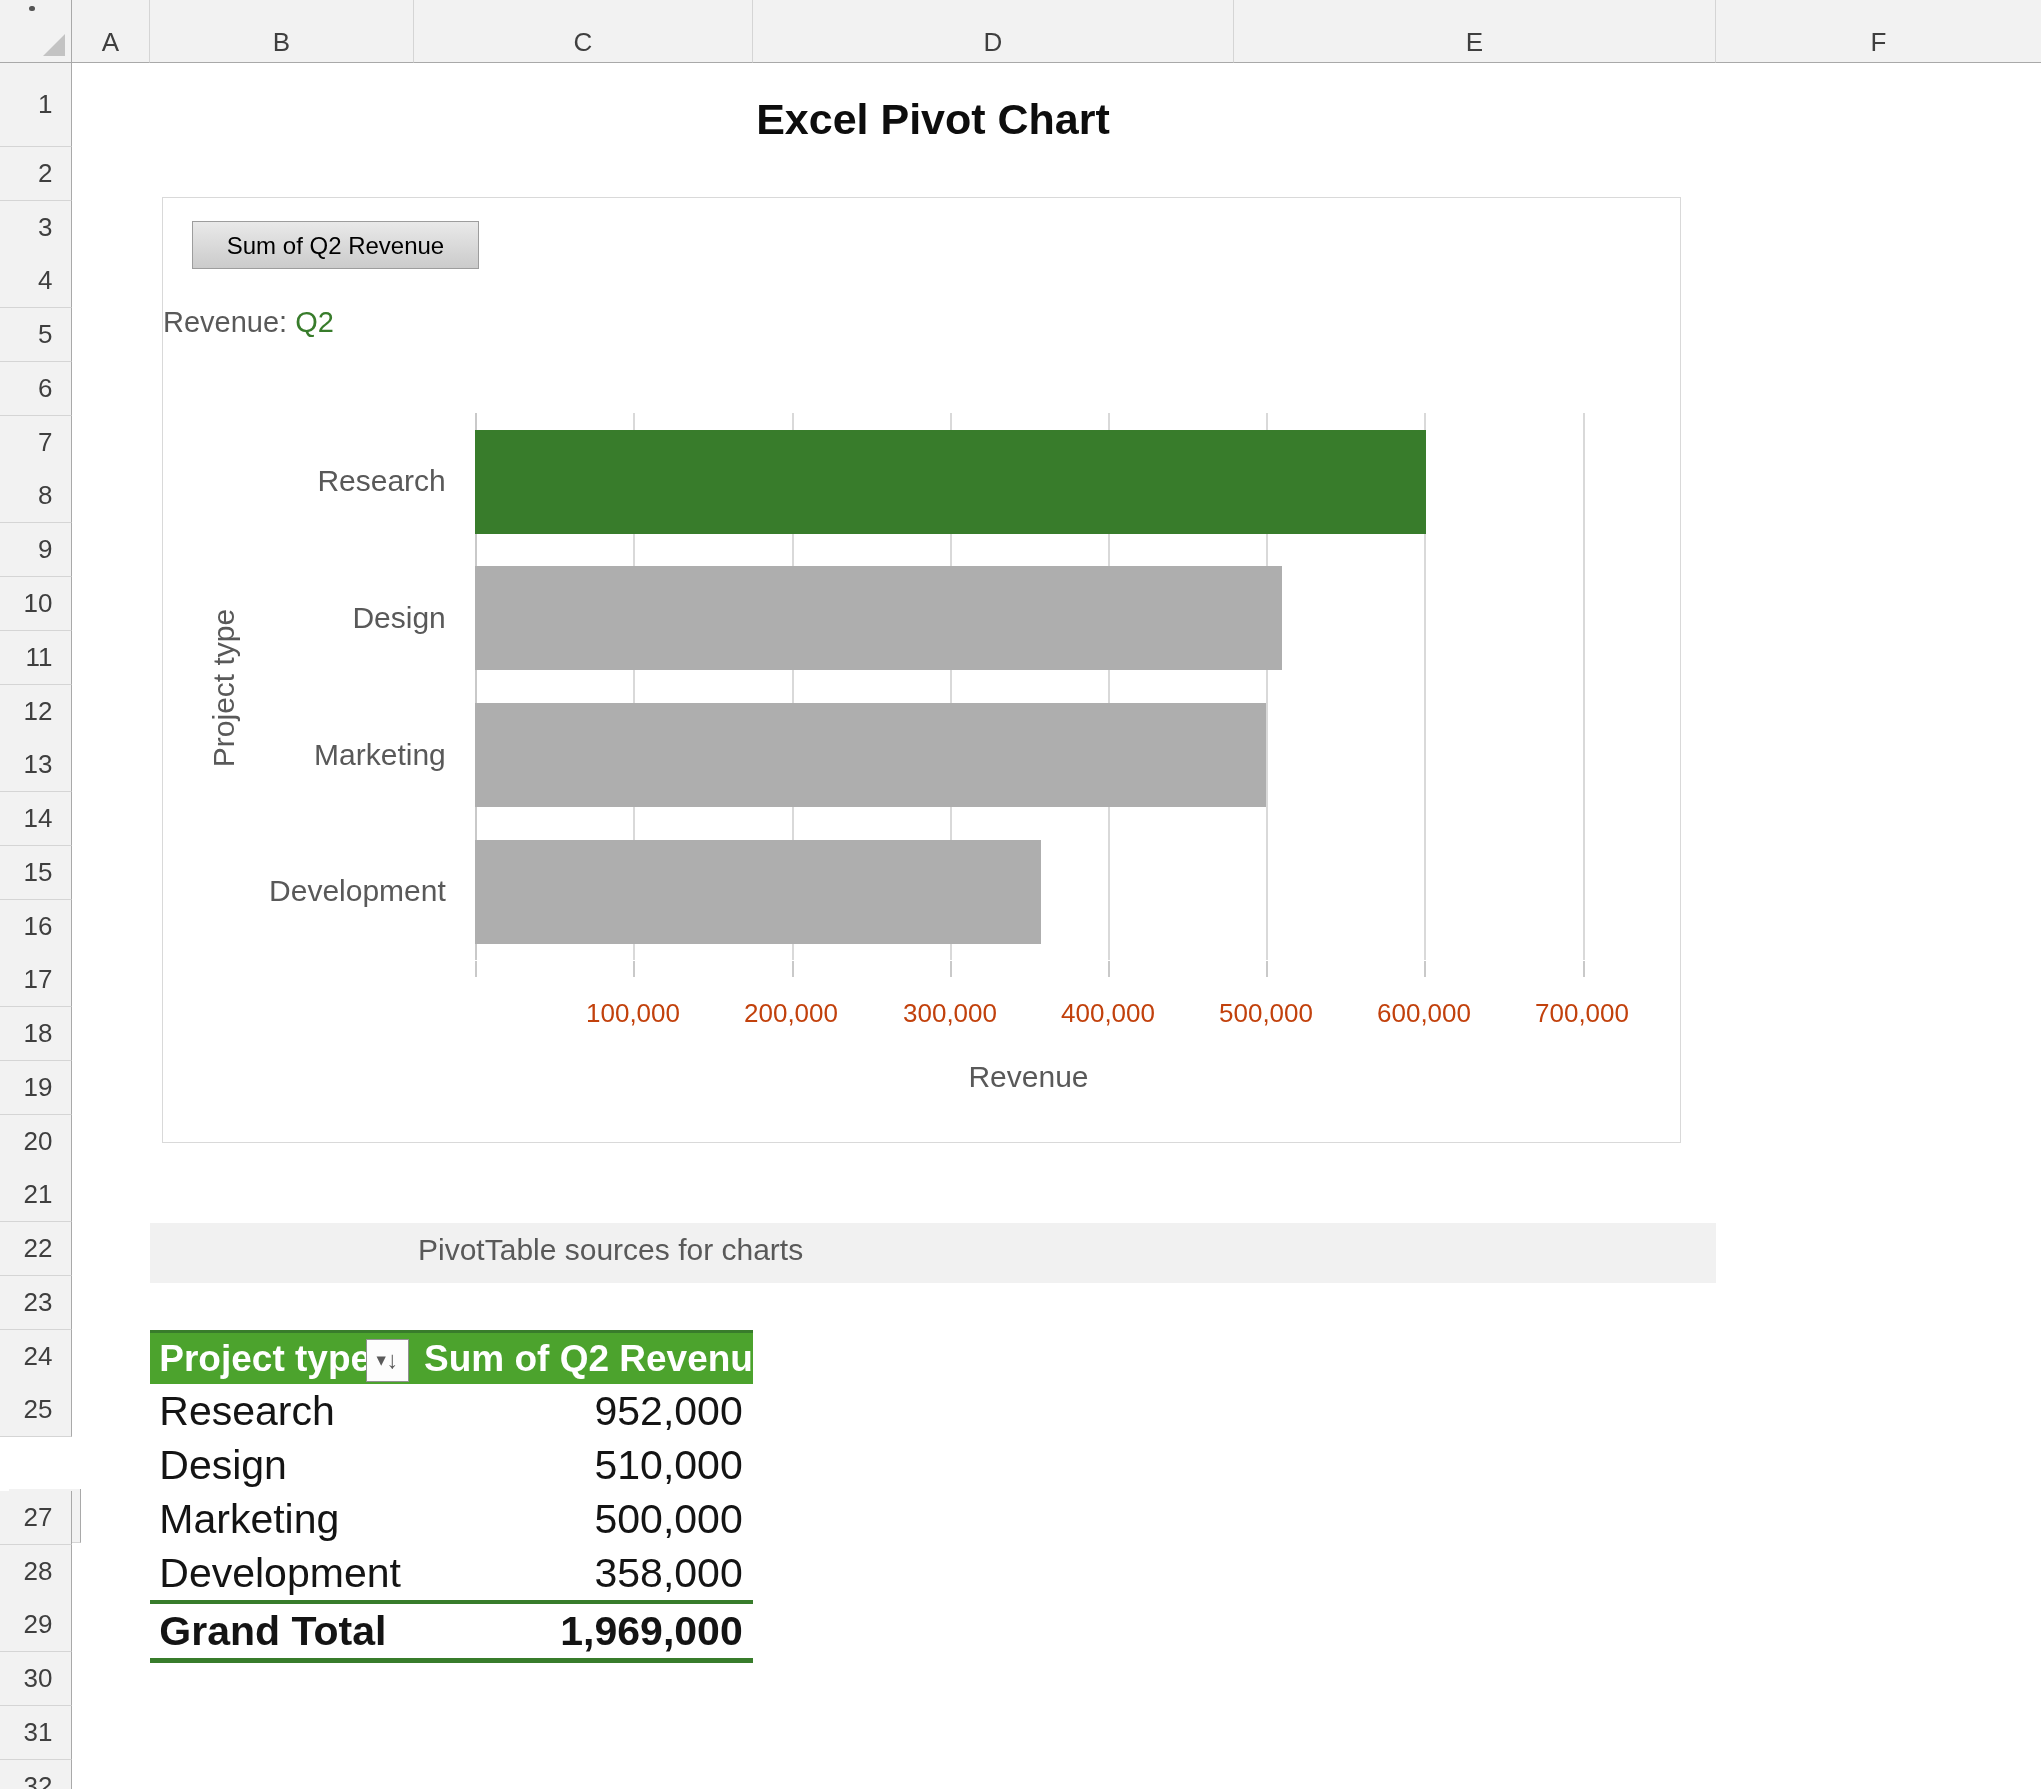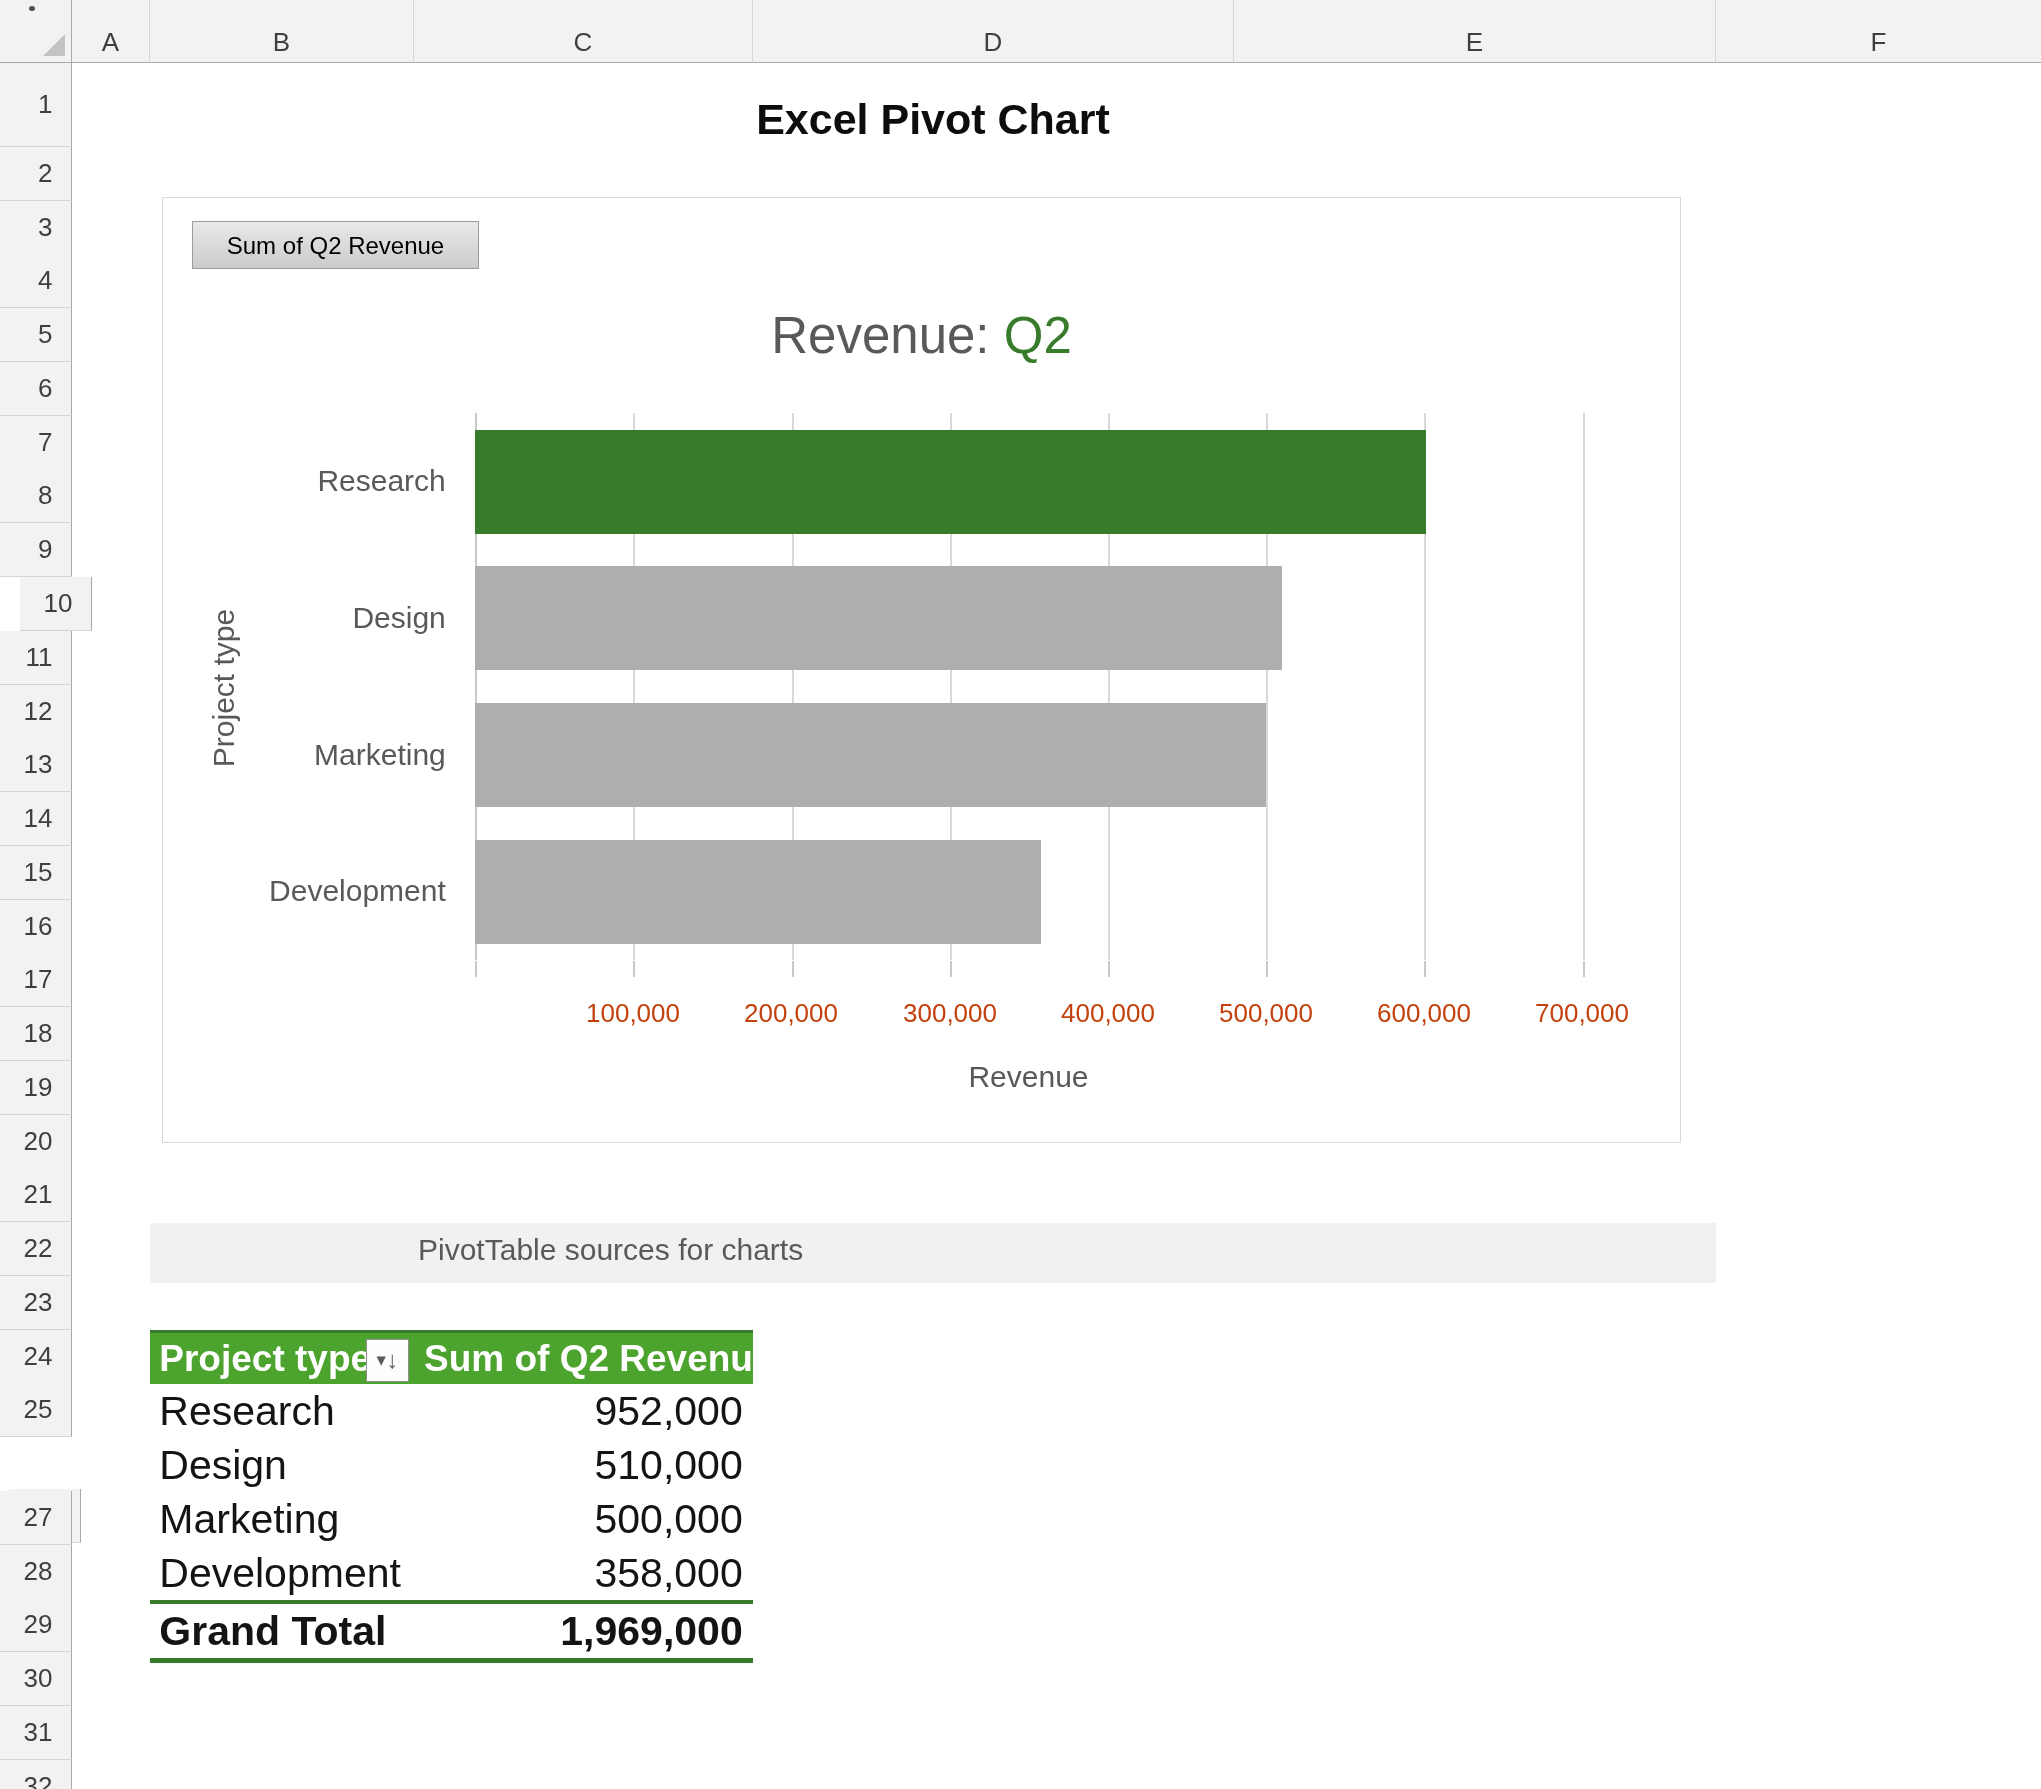--- a/index.html
+++ b/index.html
@@ -26,22 +26,22 @@
   
   .sheet-title{position:absolute;left:150px;top:95px;width:1566px;height:56px;
          text-align:center;font-size:43px;font-weight:700;color:#0d0d0d;}
 
   
   .chart{position:absolute;left:162px;top:197px;width:1519px;height:946px;background:#fff;
          border:1.9px solid #d9d9d9;box-sizing:border-box;}
   .field-btn{position:absolute;left:29px;top:23px;width:287px;height:48px;
          background:linear-gradient(#e9e9e9,#cbcbcb);border:0.9px solid #9d9d9d;
          font-family:inherit;font-size:24px;color:#000;text-align:center;line-height:47px;padding:0;}
-  .chart-title{position:absolute;left:0;top:108px;width:100%;text-align:center;
-         font-size:51px;color:#595959;}
+  .chart-title{position:absolute;left:0;top:108px;width:100%;text-align:left;
+         font-size:29px;color:#595959;}
   .chart-title .hl{color:#387C2B;}
   .plot{position:absolute;left:0;top:0;width:100%;height:100%;}
   .gridline{position:absolute;width:1.9px;background:#d9d9d9;}
   .gridline.origin{background:#c9c9c9;}
   .tick{position:absolute;width:1.9px;height:16px;background:#c9c9c9;}
   .bar{position:absolute;height:104px;}
   .cat-label{position:absolute;width:280px;text-align:right;font-size:30px;color:#595959;}
   .tick-label{position:absolute;width:158px;text-align:center;font-size:26px;color:#c2410c;}
   .axis-title-x{position:absolute;left:312px;width:1107px;top:862px;text-align:center;
          font-size:30px;color:#595959;}
@@ -84,21 +84,21 @@
   <div class="row-headers">
       <div class="row-h" style="top: 0px; height: 84px;">1</div>
       <div class="row-h" style="top: 84px; height: 54px;">2</div>
       <div class="row-h" style="top: 138px; height: 54px;">3</div>
       <div class="row-h" style="top: 191px; height: 54px;">4</div>
       <div class="row-h" style="top: 245px; height: 54px;">5</div>
       <div class="row-h" style="top: 299px; height: 54px;">6</div>
       <div class="row-h" style="top: 353px; height: 54px;">7</div>
       <div class="row-h" style="top: 406px; height: 54px;">8</div>
       <div class="row-h" style="top: 460px; height: 54px;">9</div>
-      <div class="row-h" style="top: 514px; height: 54px; margin-left: 20px;">10</div>
+      <div class="row-h" style="top: 514px; height: 54px;">10</div>
       <div class="row-h" style="top: 568px; height: 54px;">11</div>
       <div class="row-h" style="top: 622px; height: 54px;">12</div>
       <div class="row-h" style="top: 675px; height: 54px;">13</div>
       <div class="row-h" style="top: 729px; height: 54px;">14</div>
       <div class="row-h" style="top: 783px; height: 54px;">15</div>
       <div class="row-h" style="top: 837px; height: 54px;">16</div>
       <div class="row-h" style="top: 890px; height: 54px;">17</div>
       <div class="row-h" style="top: 944px; height: 54px;">18</div>
       <div class="row-h" style="top: 998px; height: 54px; text-align: center;">19</div>
       <div class="row-h" style="top: 1052px; height: 54px;">20</div>

